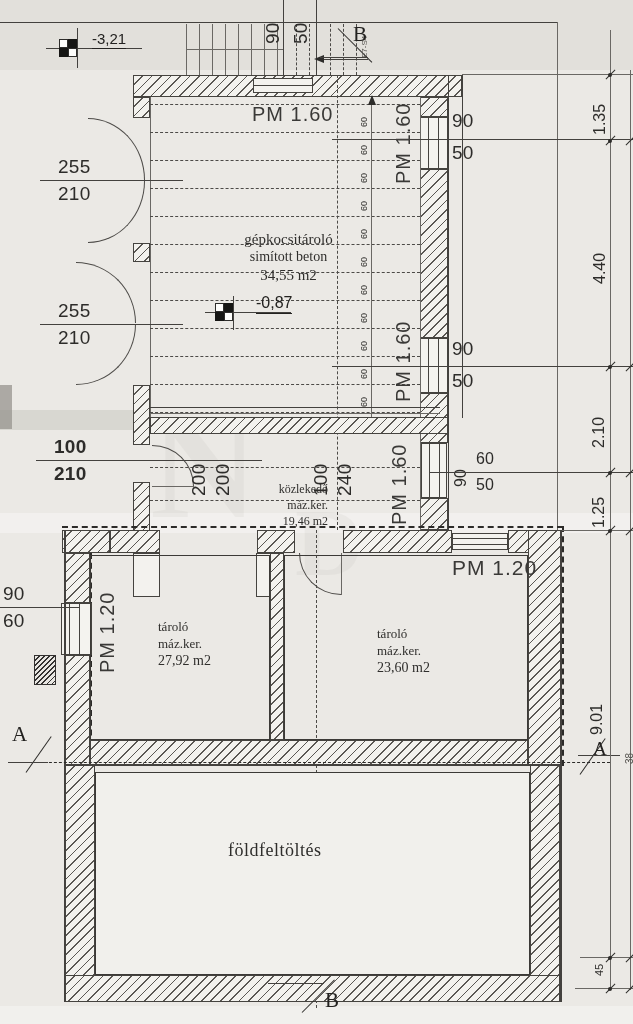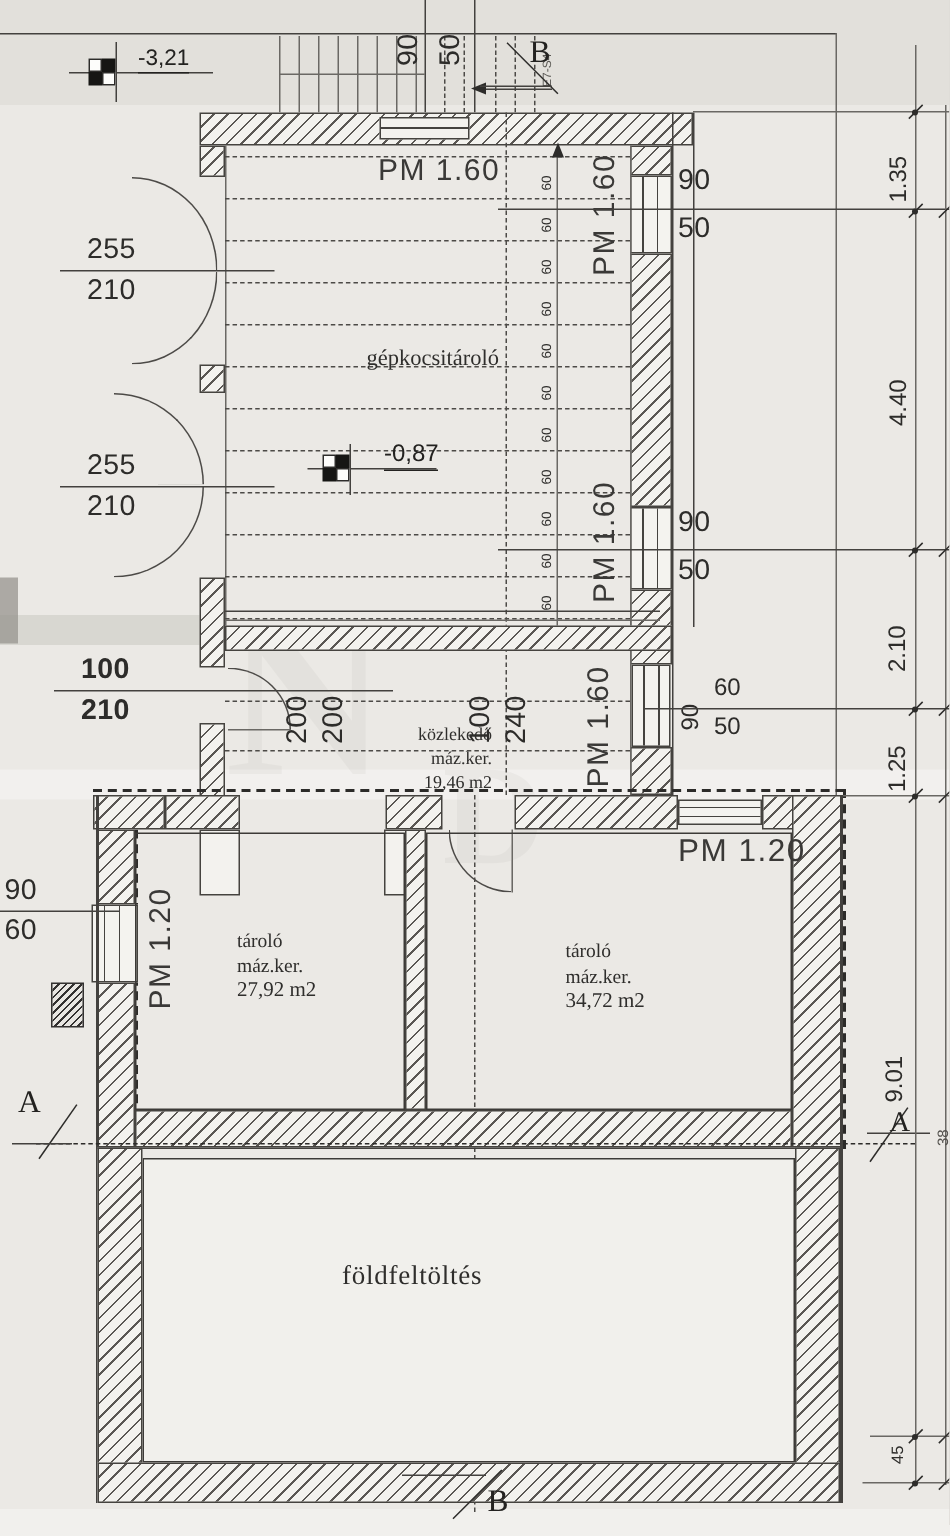--- a/index.html
+++ b/index.html
@@ -145,20 +145,22 @@
   <div class="abs vtext" style="left:359px;top:389px;height:18px;font-size:9px;">60</div>
 
   <div class="abs dashV" style="left:337px;top:75px;height:455px;"></div>
   <div class="abs dashV" style="left:316px;top:530px;height:478px;"></div>
 
   <div class="abs pm" style="left:252px;top:103px;">PM 1.60</div>
   <div class="abs vtext pm" style="left:392px;top:100px;height:84px;">PM 1.60</div>
   <div class="abs vtext pm" style="left:392px;top:318px;height:84px;">PM 1.60</div>
   <div class="abs serif" style="left:216px;top:230px;width:145px;text-align:center;font-size:14px;line-height:18px;">
     <div style="font-size:15px;">gépkocsitároló</div>
+    <div>simított beton</div>
+    <div style="font-size:15px;">34,55 m2</div>
   </div>
 
   <div class="abs lnH" style="left:205px;top:312px;width:86px;height:1.2px;"></div>
   <div class="abs lnV" style="left:233px;top:296px;height:34px;width:1.2px;"></div>
   <div class="abs chkW" style="left:215px;top:303px;"></div>
   <div class="abs chkB" style="left:224px;top:303px;"></div>
   <div class="abs chkB" style="left:215px;top:312px;"></div>
   <div class="abs chkW" style="left:224px;top:312px;"></div>
   <div class="abs lvl" style="left:256px;top:294px;font-size:16px;">-0,87</div>
 
@@ -243,21 +245,21 @@
   <div class="abs vtext pm" style="left:96px;top:578px;height:95px;">PM 1.20</div>
   <div class="abs pm" style="left:452px;top:556px;font-size:21px;">PM 1.20</div>
   <div class="abs serif" style="left:158px;top:618px;width:80px;font-size:13px;line-height:17px;">
     <div>tároló</div>
     <div>máz.ker.</div>
     <div style="font-size:14px;">27,92 m2</div>
   </div>
   <div class="abs serif" style="left:377px;top:625px;width:90px;font-size:13px;line-height:17px;">
     <div>tároló</div>
     <div>máz.ker.</div>
-    <div style="font-size:14px;">34,72 m2</div>
+    <div style="font-size:14px;">23,60 m2</div>
   </div>
 
   <div class="abs lnV" style="left:64px;top:530px;height:472px;width:1.5px;"></div>
   <div class="abs lnV" style="left:560px;top:530px;height:472px;width:1.5px;"></div>
   <div class="abs hatch" style="left:65px;top:765px;width:30px;height:237px;"></div>
   <div class="abs hatch" style="left:530px;top:765px;width:30px;height:237px;"></div>
   <div class="abs hatch" style="left:65px;top:975px;width:495px;height:27px;"></div>
   <div class="abs room" style="left:95px;top:772px;width:435px;height:203px;border-width:1.3px;"></div>
   <div class="abs lnH" style="left:65px;top:765px;width:495px;"></div>
   <div class="abs serif" style="left:228px;top:840px;font-size:18px;letter-spacing:.5px;">földfeltöltés</div>

